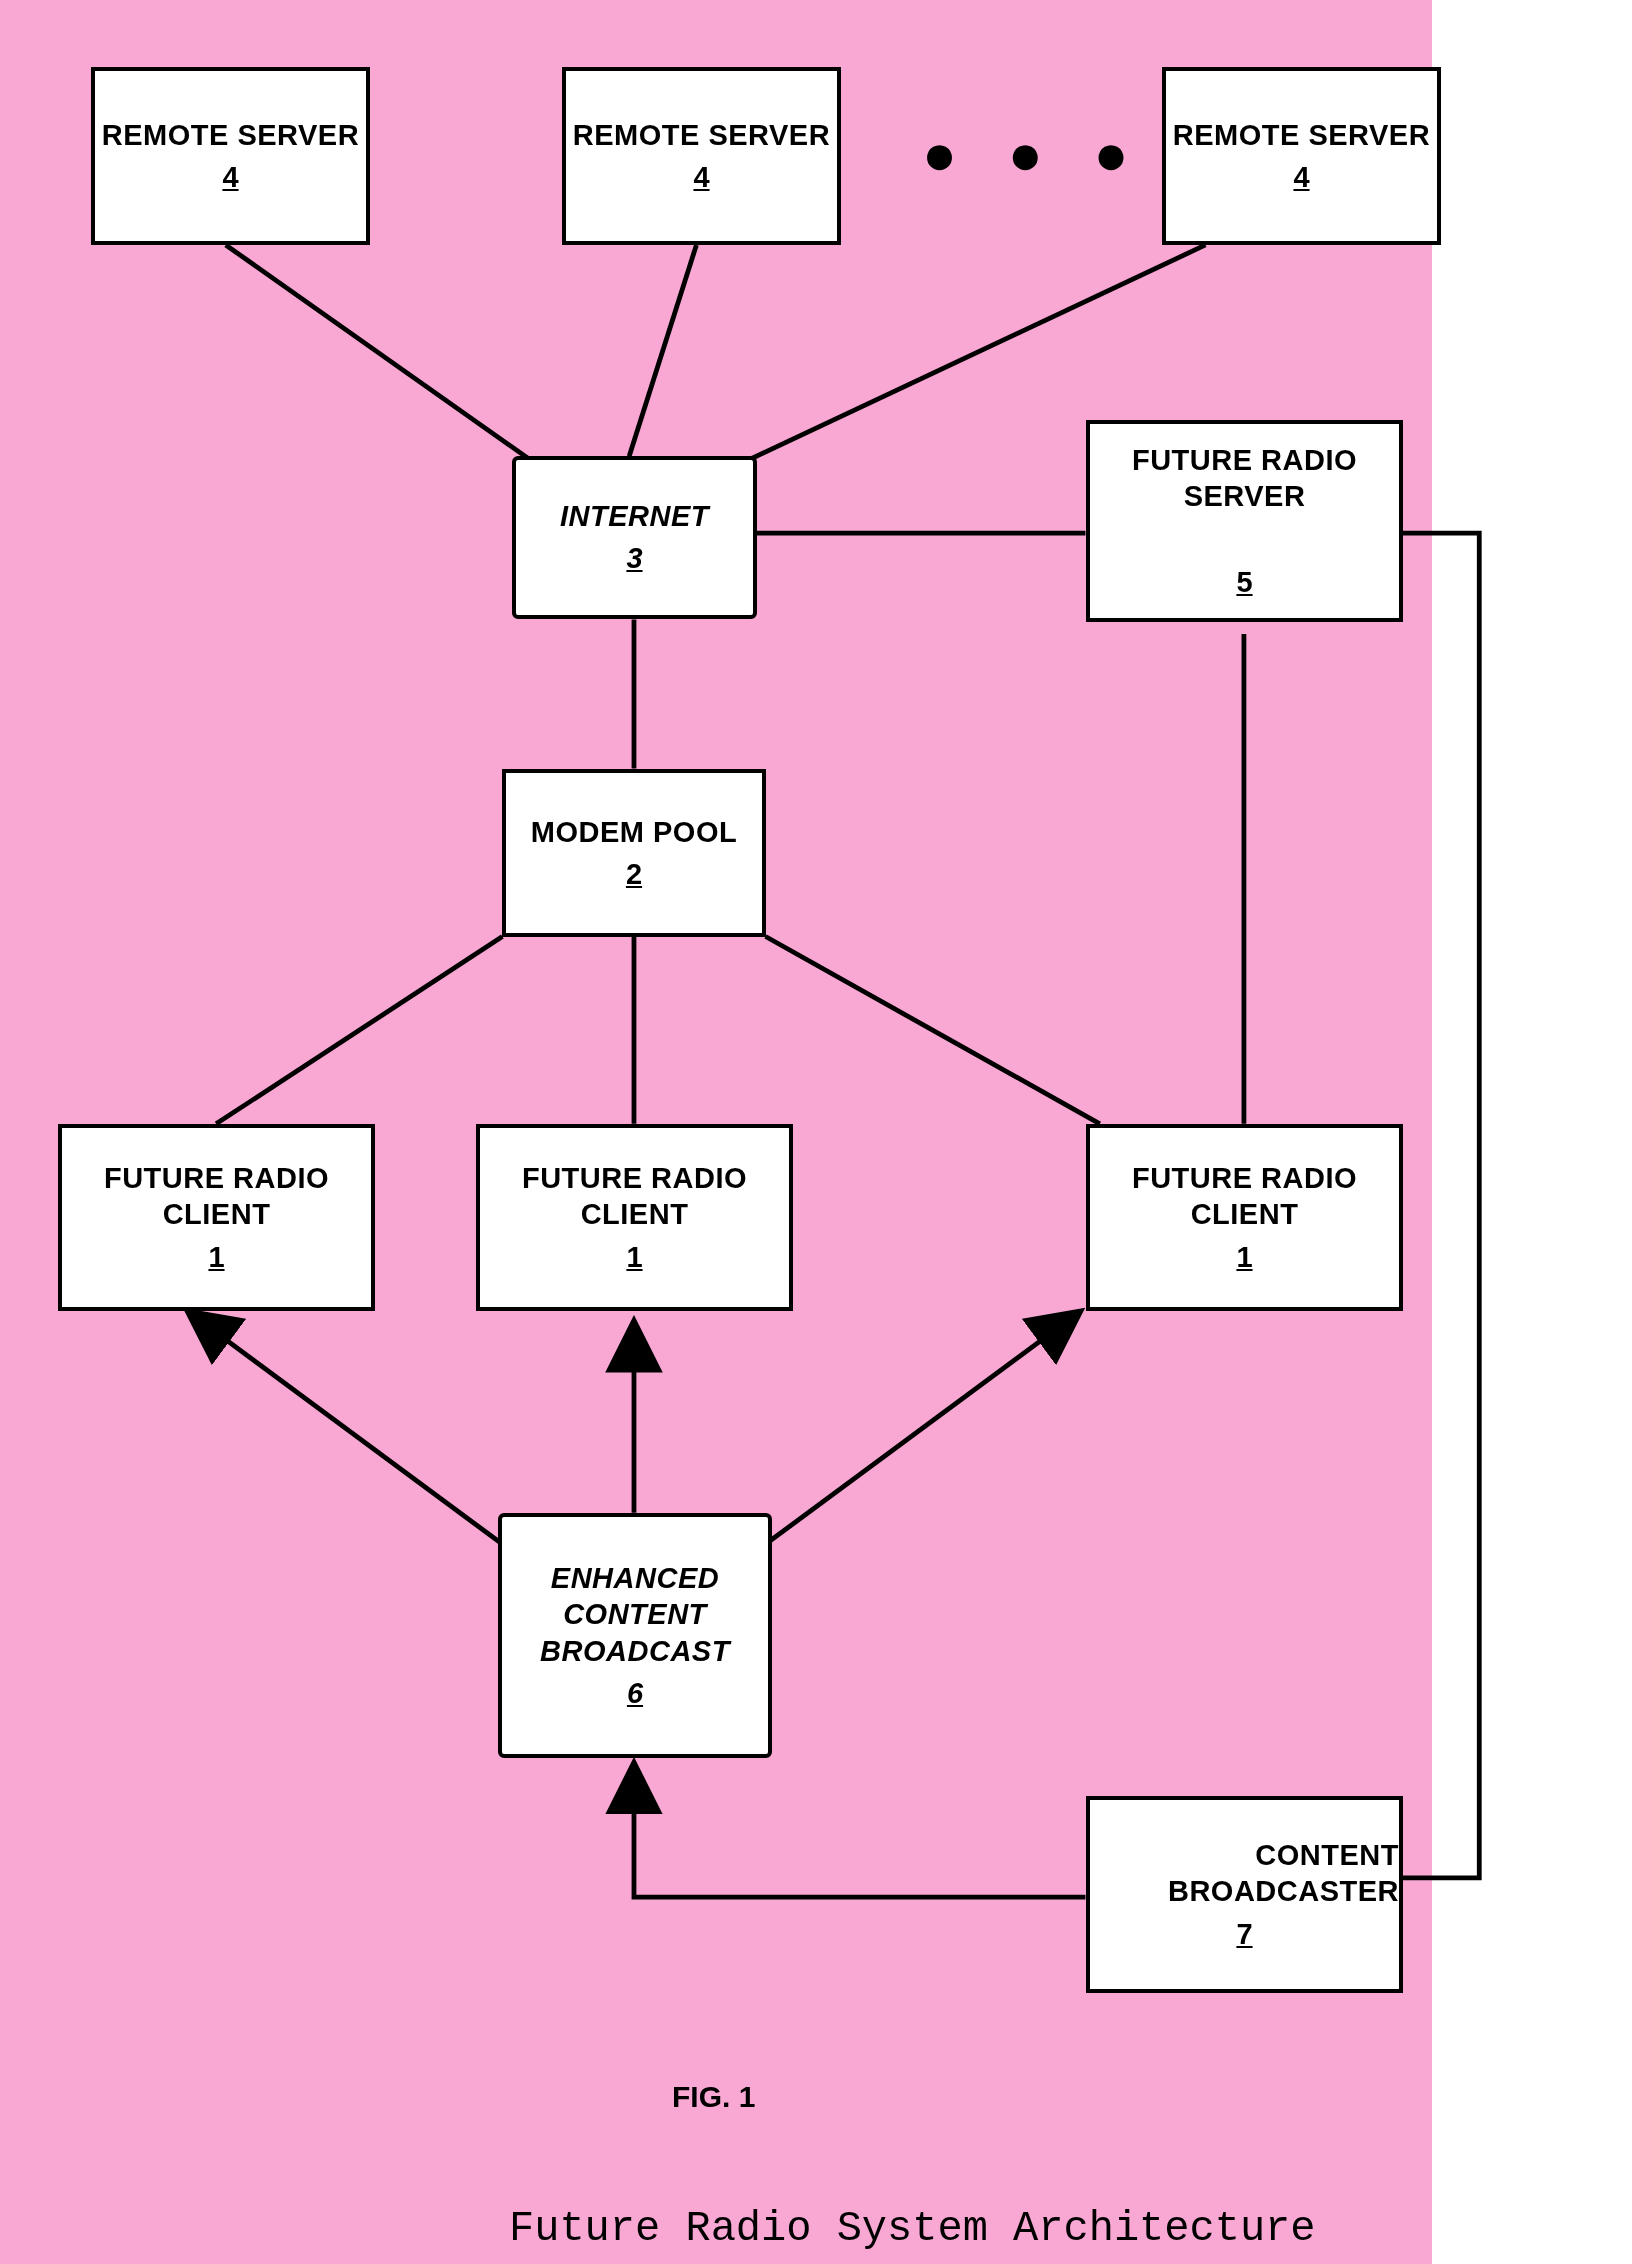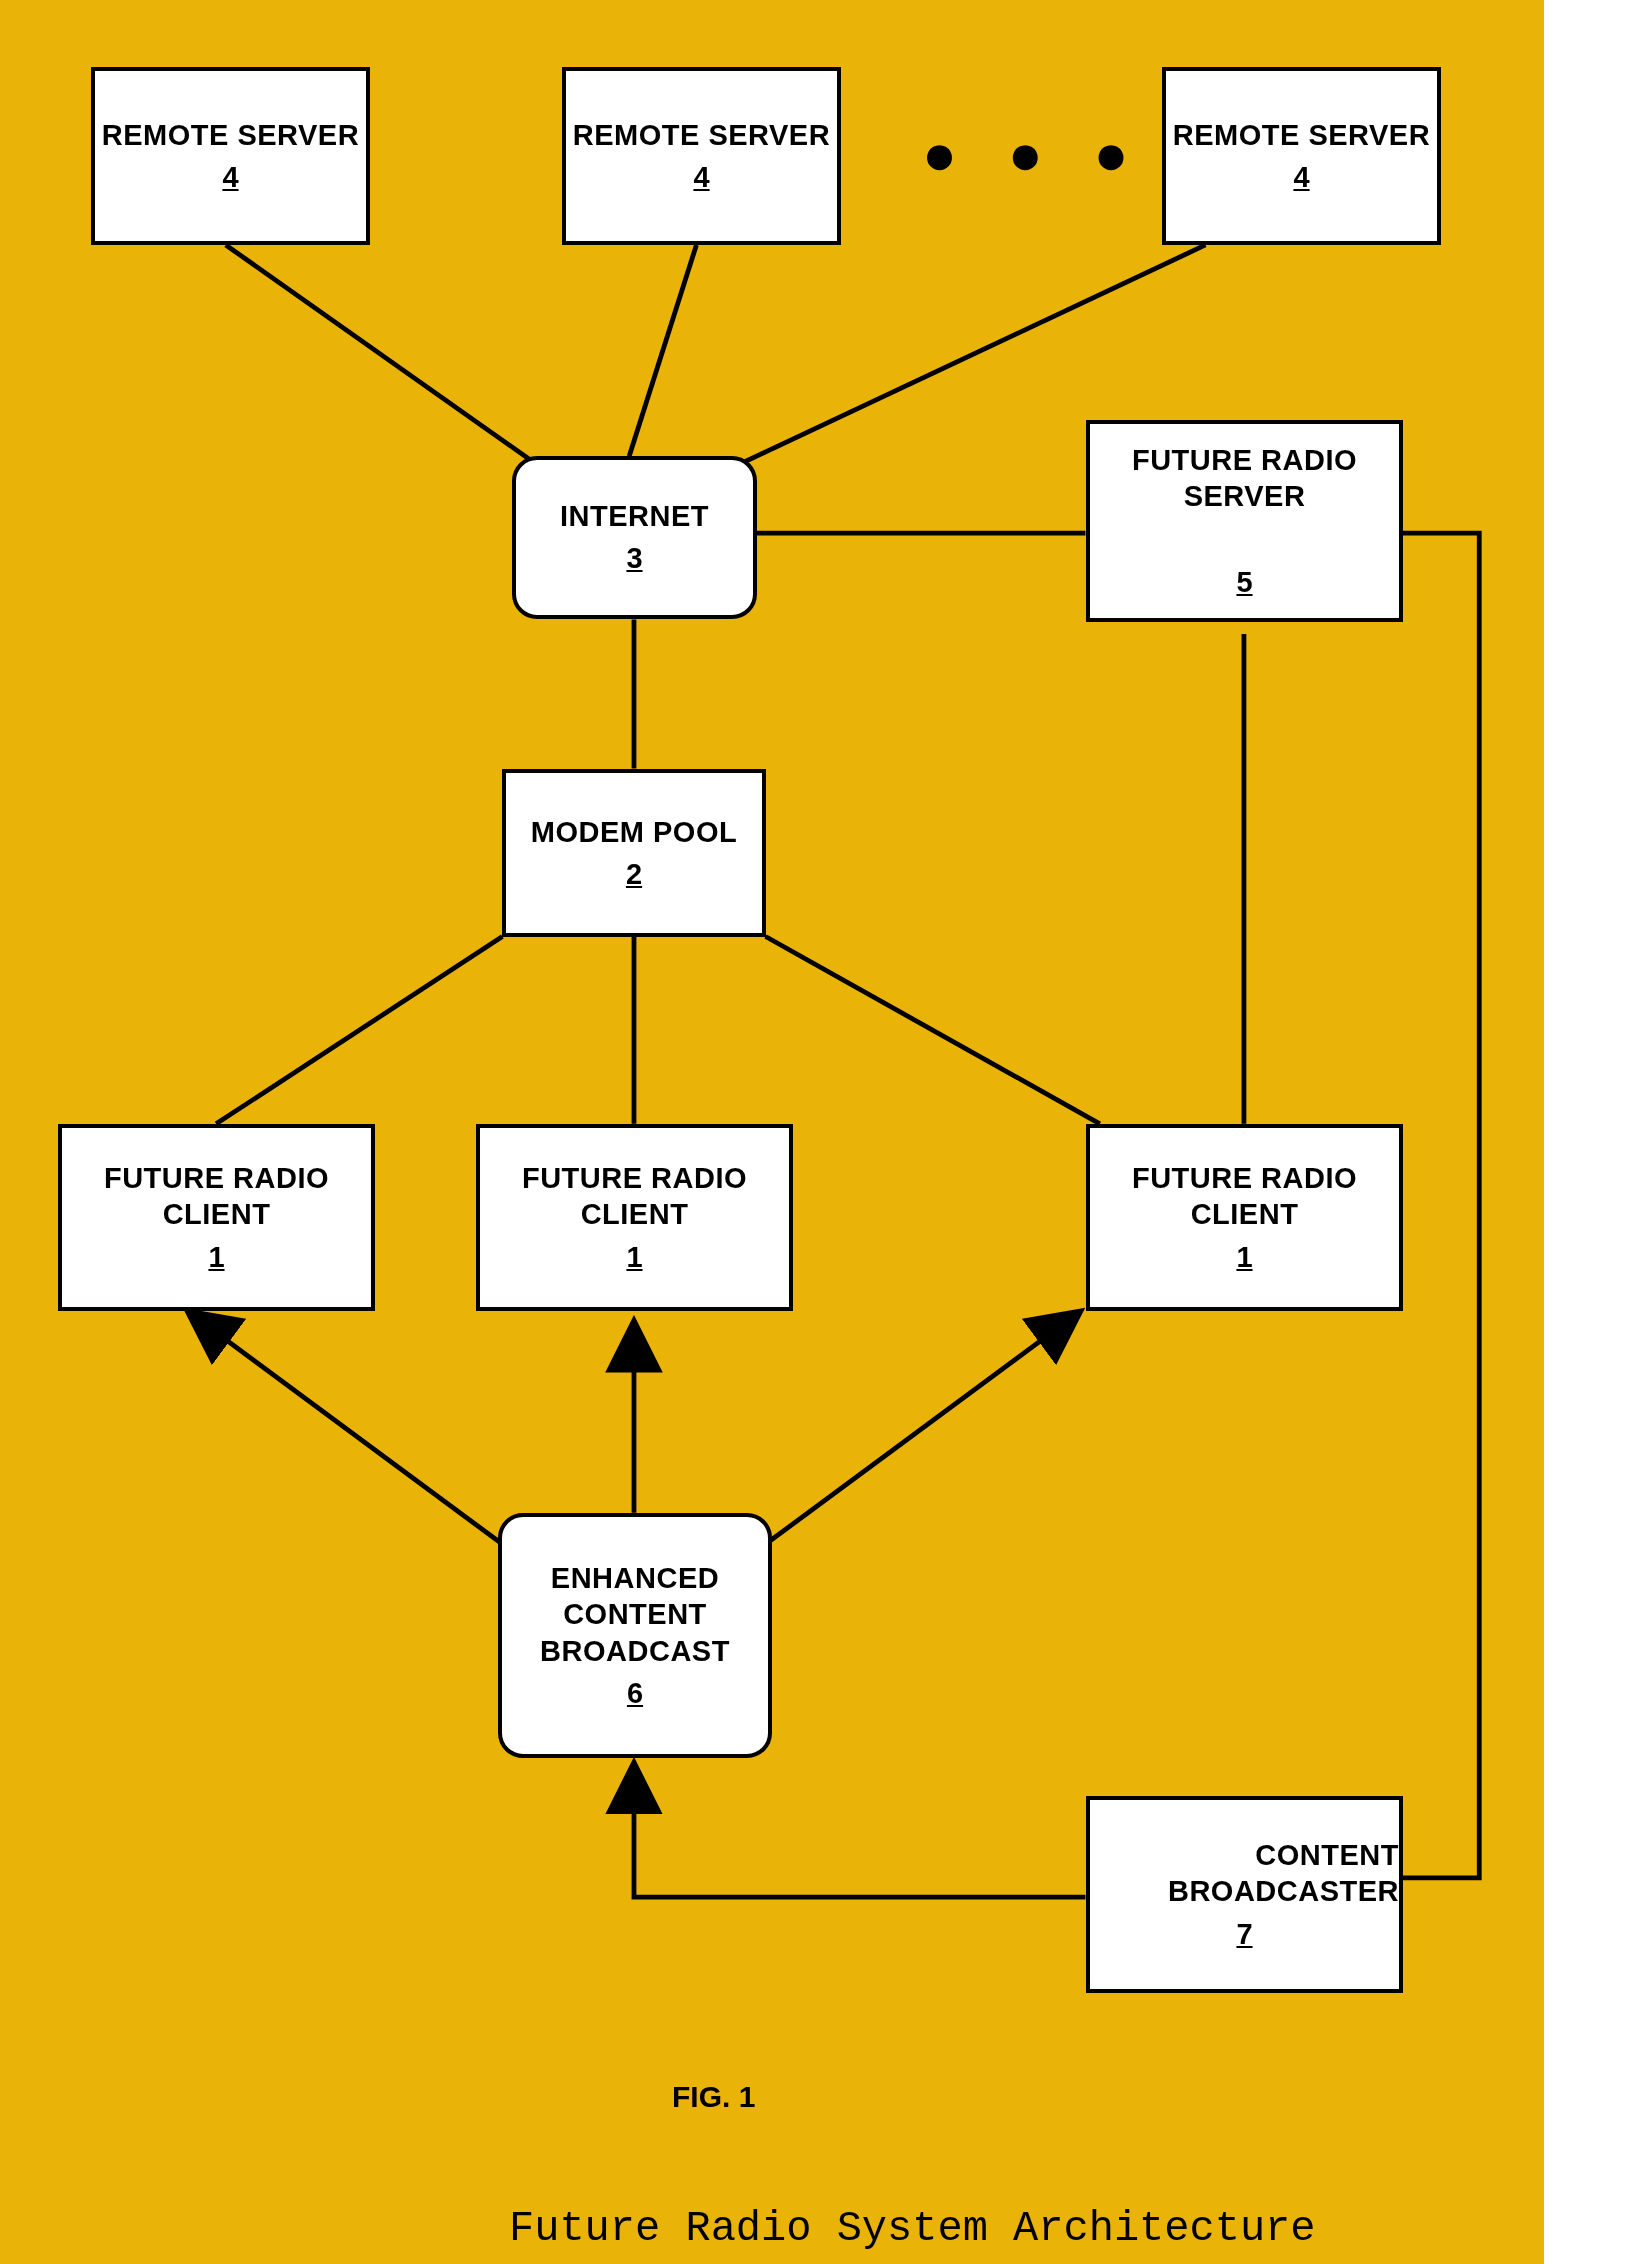--- a/index.html
+++ b/index.html
@@ -3,39 +3,40 @@
 <meta charset="utf-8">
 <style>
   html, body {
     margin: 0;
     padding: 0;
     background: #fff;
     font-family: Arial, Helvetica, sans-serif;
   }
   .canvas {
     position: relative;
-    width: 1544px;
+    width: 1432px;
     height: 2264px;
-    background: #eab308;
+    background: #f9a8d4;
   }
   .box {
     position: absolute;
     border: 4.8px solid #000;
     background: #fff;
     text-align: center;
     display: flex;
     flex-direction: column;
     justify-content: center;
     align-items: center;
     box-sizing: border-box;
     font-weight: 900;
     line-height: 1.25;
   }
   .rounded {
-    border-radius: 25px;
+    border-radius: 6px;
+    font-style: italic;
   }
   .label {
     font-size: 29px;
     letter-spacing: 0.5px;
   }
   .num {
     font-size: 29px;
     text-decoration: underline;
     margin-top: 5.8px;
     font-weight: 900;

